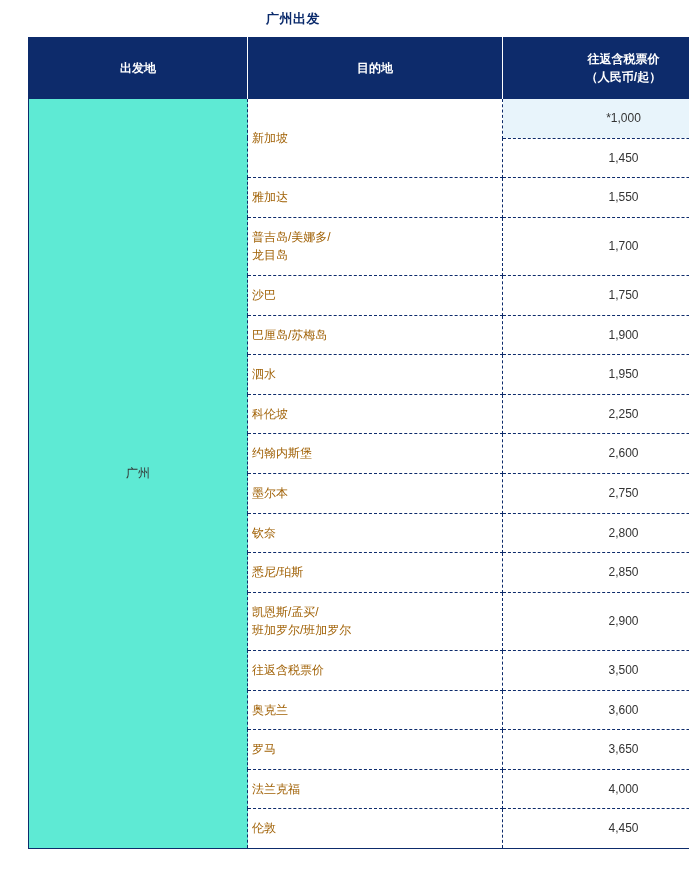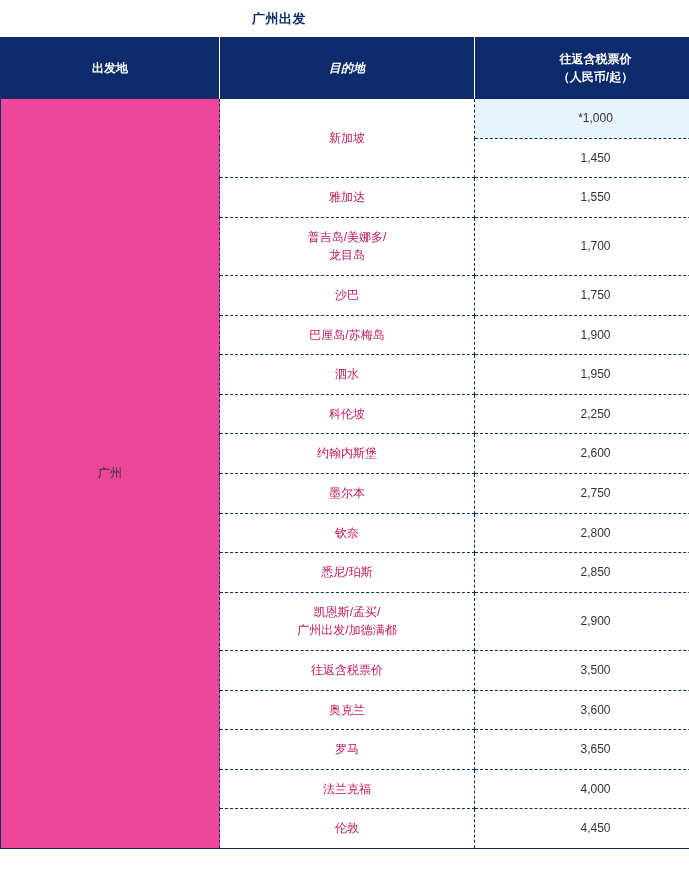--- a/index.html
+++ b/index.html
@@ -8,20 +8,21 @@
     background: #ffffff;
   }
   body {
     width: 689px;
     font-family: "Liberation Sans", "DejaVu Sans", sans-serif;
     color: #333333;
   }
   .page {
     width: 558px;
     box-sizing: border-box;
+    padding-left: 28px;
   }
   .title {
     text-align: center;
     font-size: 13px;
     font-weight: bold;
     color: #0a2a6b;
     padding: 10px 0 9px 0;
     letter-spacing: 0.5px;
   }
   table.fare-table {
@@ -37,35 +38,35 @@
     text-align: center;
     padding: 13px 4px;
     border-right: 1px solid #ffffff;
     line-height: 1.5;
     vertical-align: middle;
   }
   table.fare-table thead th:last-child {
     border-right: none;
   }
   .col-origin { width: 210px; }
-  .col-dest { width: 246px; font-style: italic; }
+  .col-dest { width: 246px; }
   .col-price { width: 233px; }
 
   td.origin-cell {
     text-align: center;
     font-size: 12px;
     color: #333333;
     vertical-align: middle;
     border-right: 1px dashed #0d2b6b;
-    background: #ec4899;
+    background: #5eead4;
   }
   td.dest-cell {
-    text-align: center;
-    font-size: 12px;
-    color: #be185d;
+    text-align: left;
+    font-size: 12px;
+    color: #a16207;
     vertical-align: middle;
     border-right: 1px dashed #0d2b6b;
     border-bottom: 1px dashed #0d2b6b;
     padding: 10px 4px;
     line-height: 1.55;
     background: #ffffff;
   }
   td.price-cell {
     text-align: center;
     font-size: 12px;
@@ -178,21 +179,21 @@
           </tr>
           <tr>
             <td class="dest-cell">
               <span class="line2">悉尼/珀斯</span>
             </td>
             <td class="price-cell">2,850</td>
           </tr>
           <tr>
             <td class="dest-cell">
               <span class="line2">凯恩斯/孟买/</span>
-              <span class="line2">广州出发/加德满都</span>
+              <span class="line2">班加罗尔/班加罗尔</span>
             </td>
             <td class="price-cell">2,900</td>
           </tr>
           <tr>
             <td class="dest-cell">
               <span class="line2">往返含税票价</span>
             </td>
             <td class="price-cell">3,500</td>
           </tr>
           <tr>

